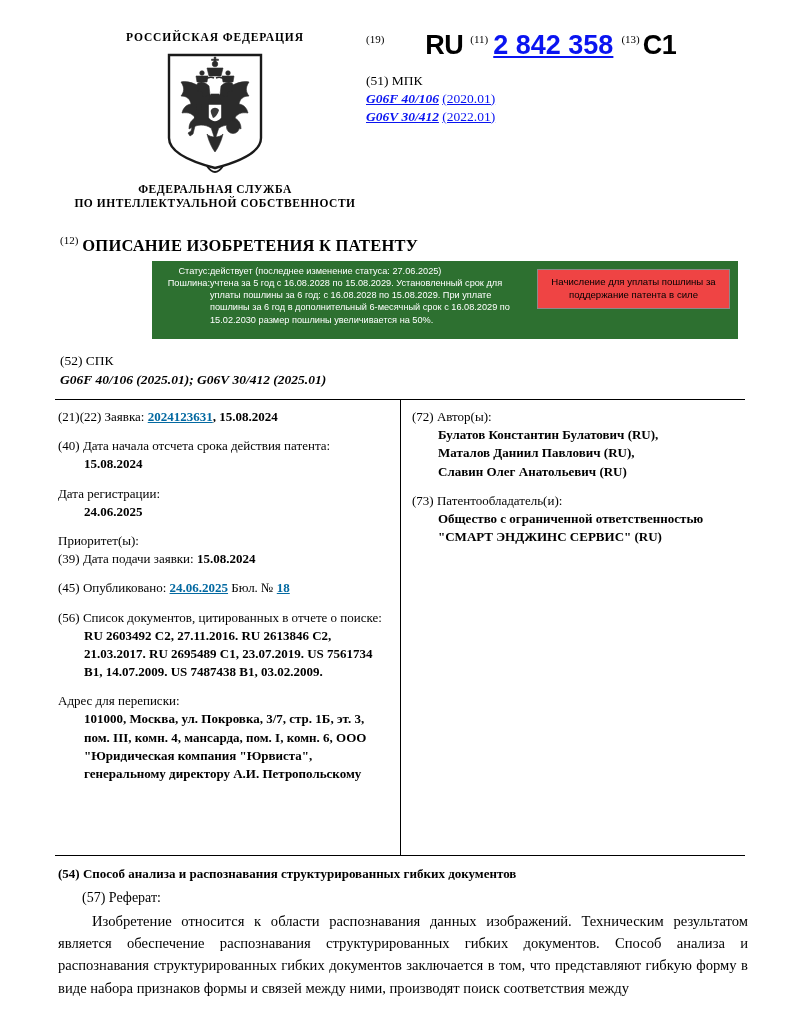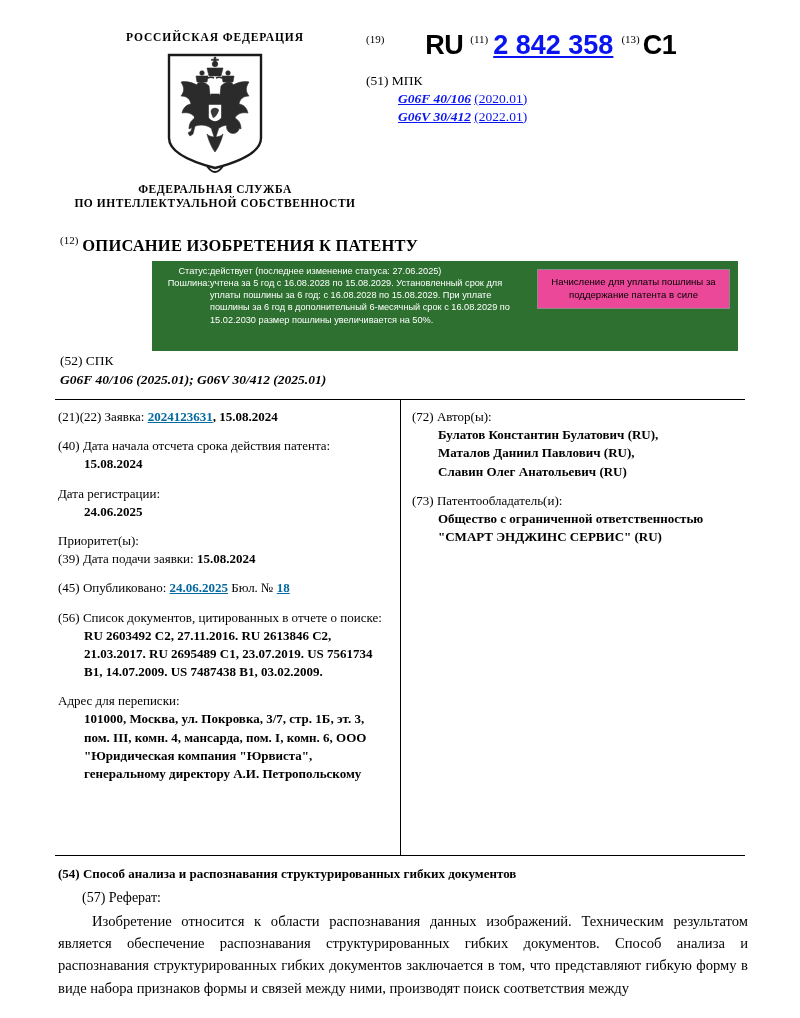--- a/index.html
+++ b/index.html
@@ -104,21 +104,21 @@
 
   .mpk-block {
     position: absolute;
     left: 366px;
     top: 72px;
     width: 420px;
     font-size: 13.5px;
     line-height: 1.32;
   }
   .mpk-head { }
-  .mpk-row { white-space: nowrap; margin-left: 32px; }
+  .mpk-row { white-space: nowrap; }
   .mpk-code {
     font-weight: bold;
     font-style: italic;
     color: #0a14f0;
     text-decoration: underline;
   }
   .mpk-ver {
     color: #0a14f0;
     text-decoration: underline;
   }
@@ -141,21 +141,21 @@
     letter-spacing: 0.2px;
     margin-left: 4px;
   }
 
   
   .status-box {
     position: absolute;
     left: 152px;
     top: 261px;
     width: 586px;
-    height: 90px;
+    height: 78px;
     background: #2d7030;
     box-sizing: border-box;
     padding: 4px 6px 4px 0;
   }
   .status-table {
     font-family: "Liberation Sans", "DejaVu Sans", sans-serif;
     font-size: 9.2px;
     line-height: 1.32;
     color: #ffffff;
     border-collapse: collapse;
@@ -171,21 +171,21 @@
     padding-right: 4px;
     width: 58px;
   }
   .status-val { text-align: left; }
 
   .fee-callout {
     position: absolute;
     right: 8px;
     top: 8px;
     width: 193px;
-    background: #ec4899;
+    background: #ef4444;
     border: 1px solid #8a8a8a;
     box-sizing: border-box;
     padding: 6px 6px;
     font-family: "Liberation Sans", "DejaVu Sans", sans-serif;
     font-size: 9.6px;
     line-height: 1.35;
     color: #000;
     text-align: center;
   }
 

